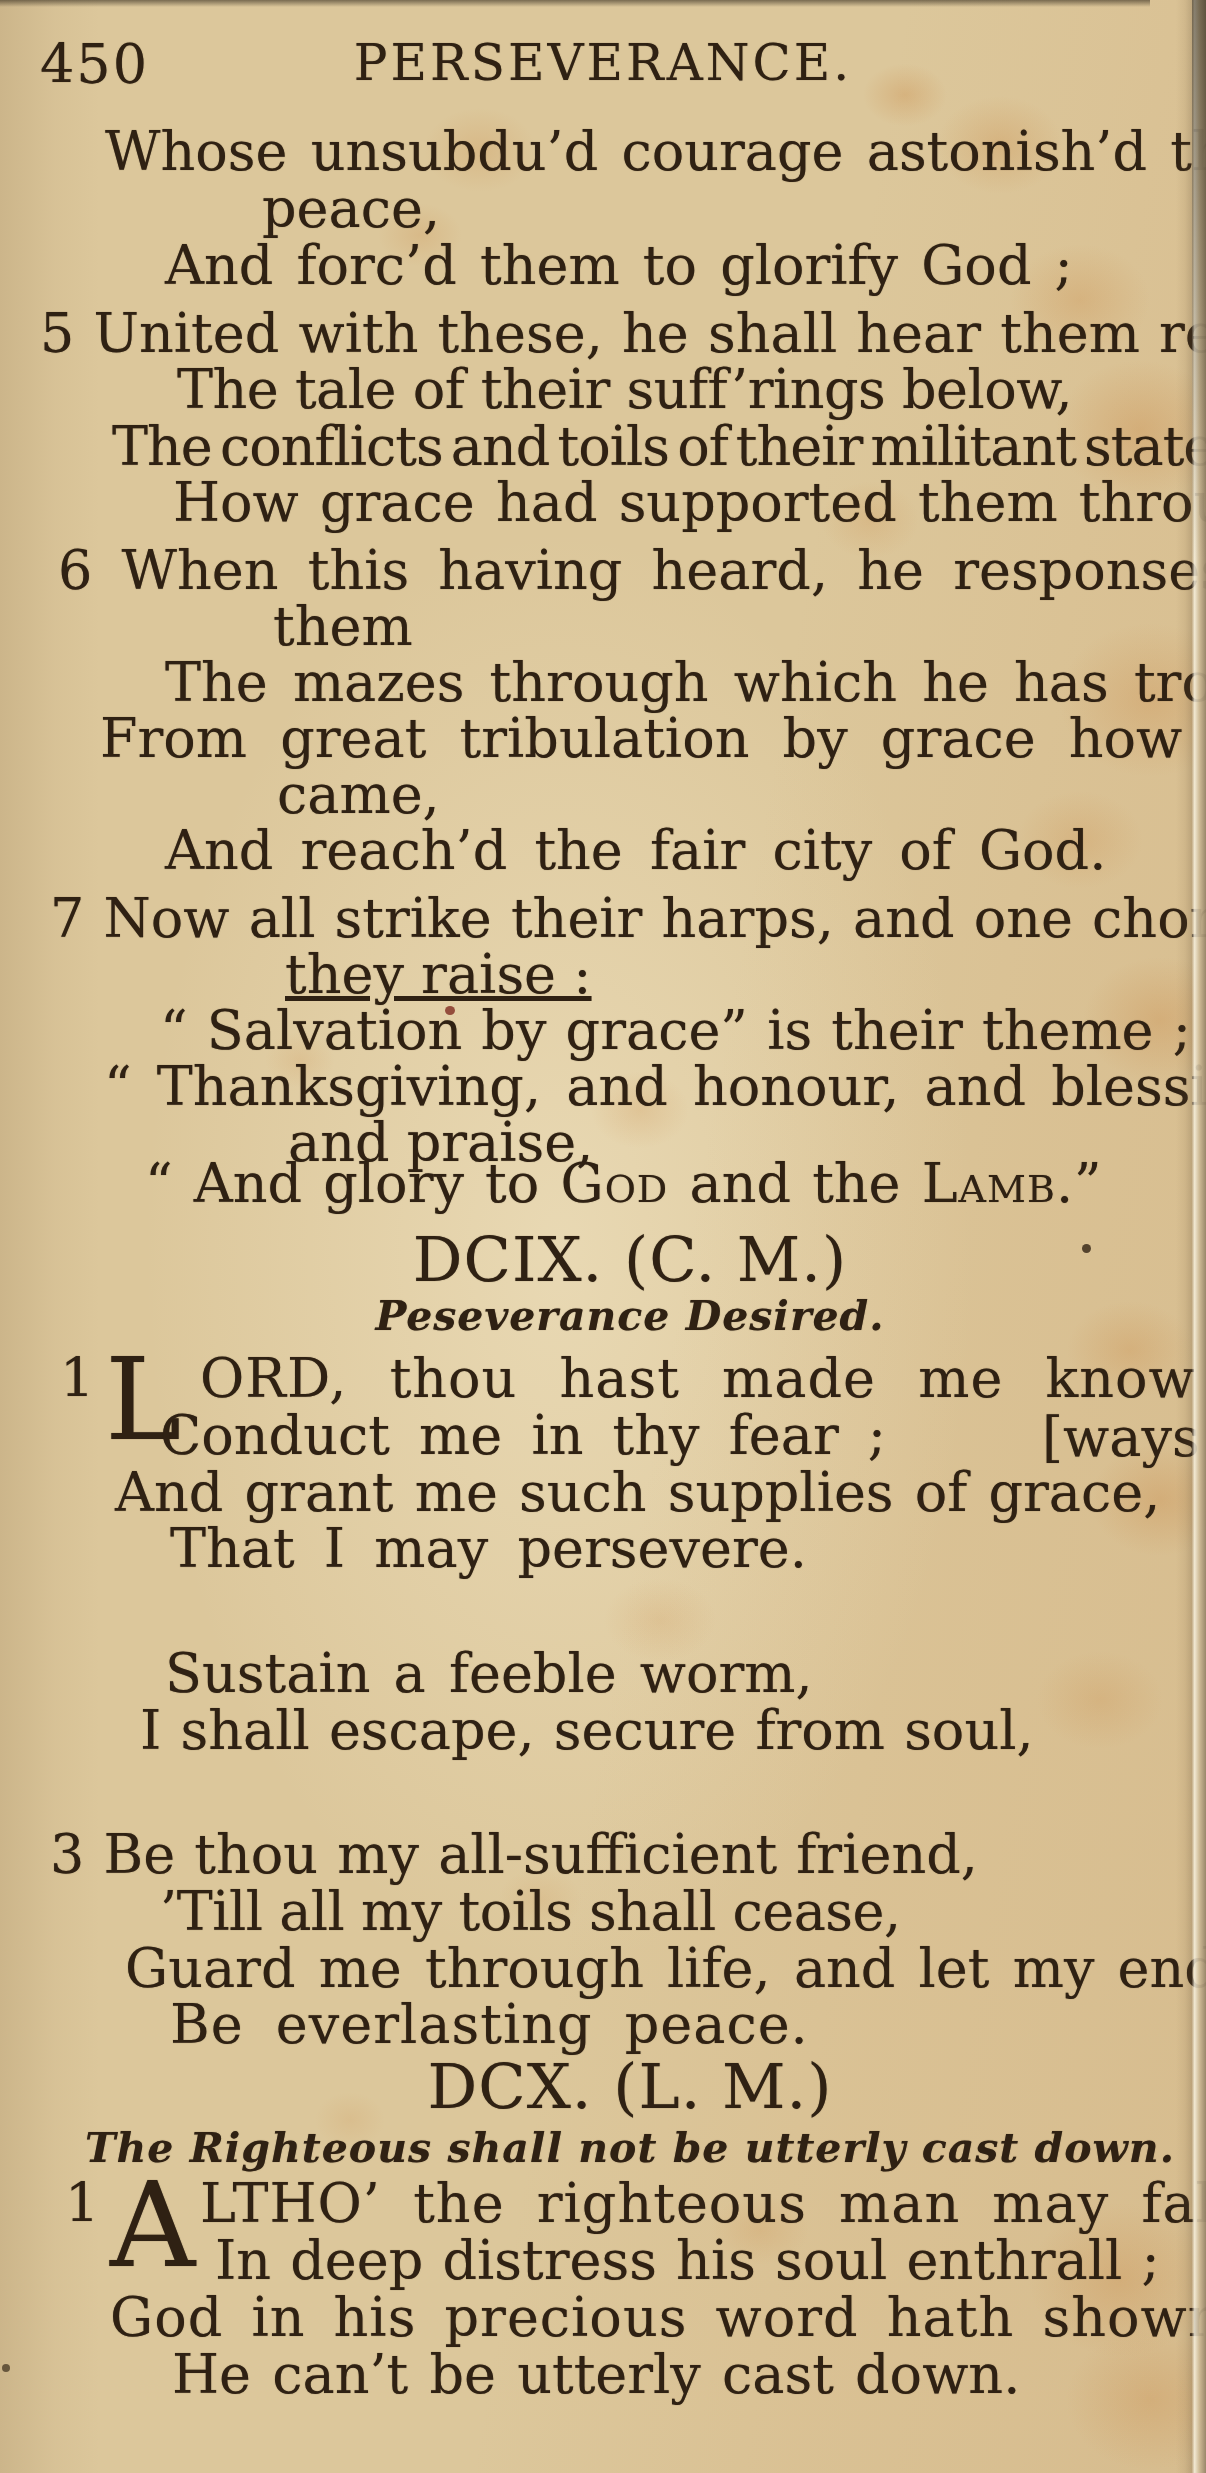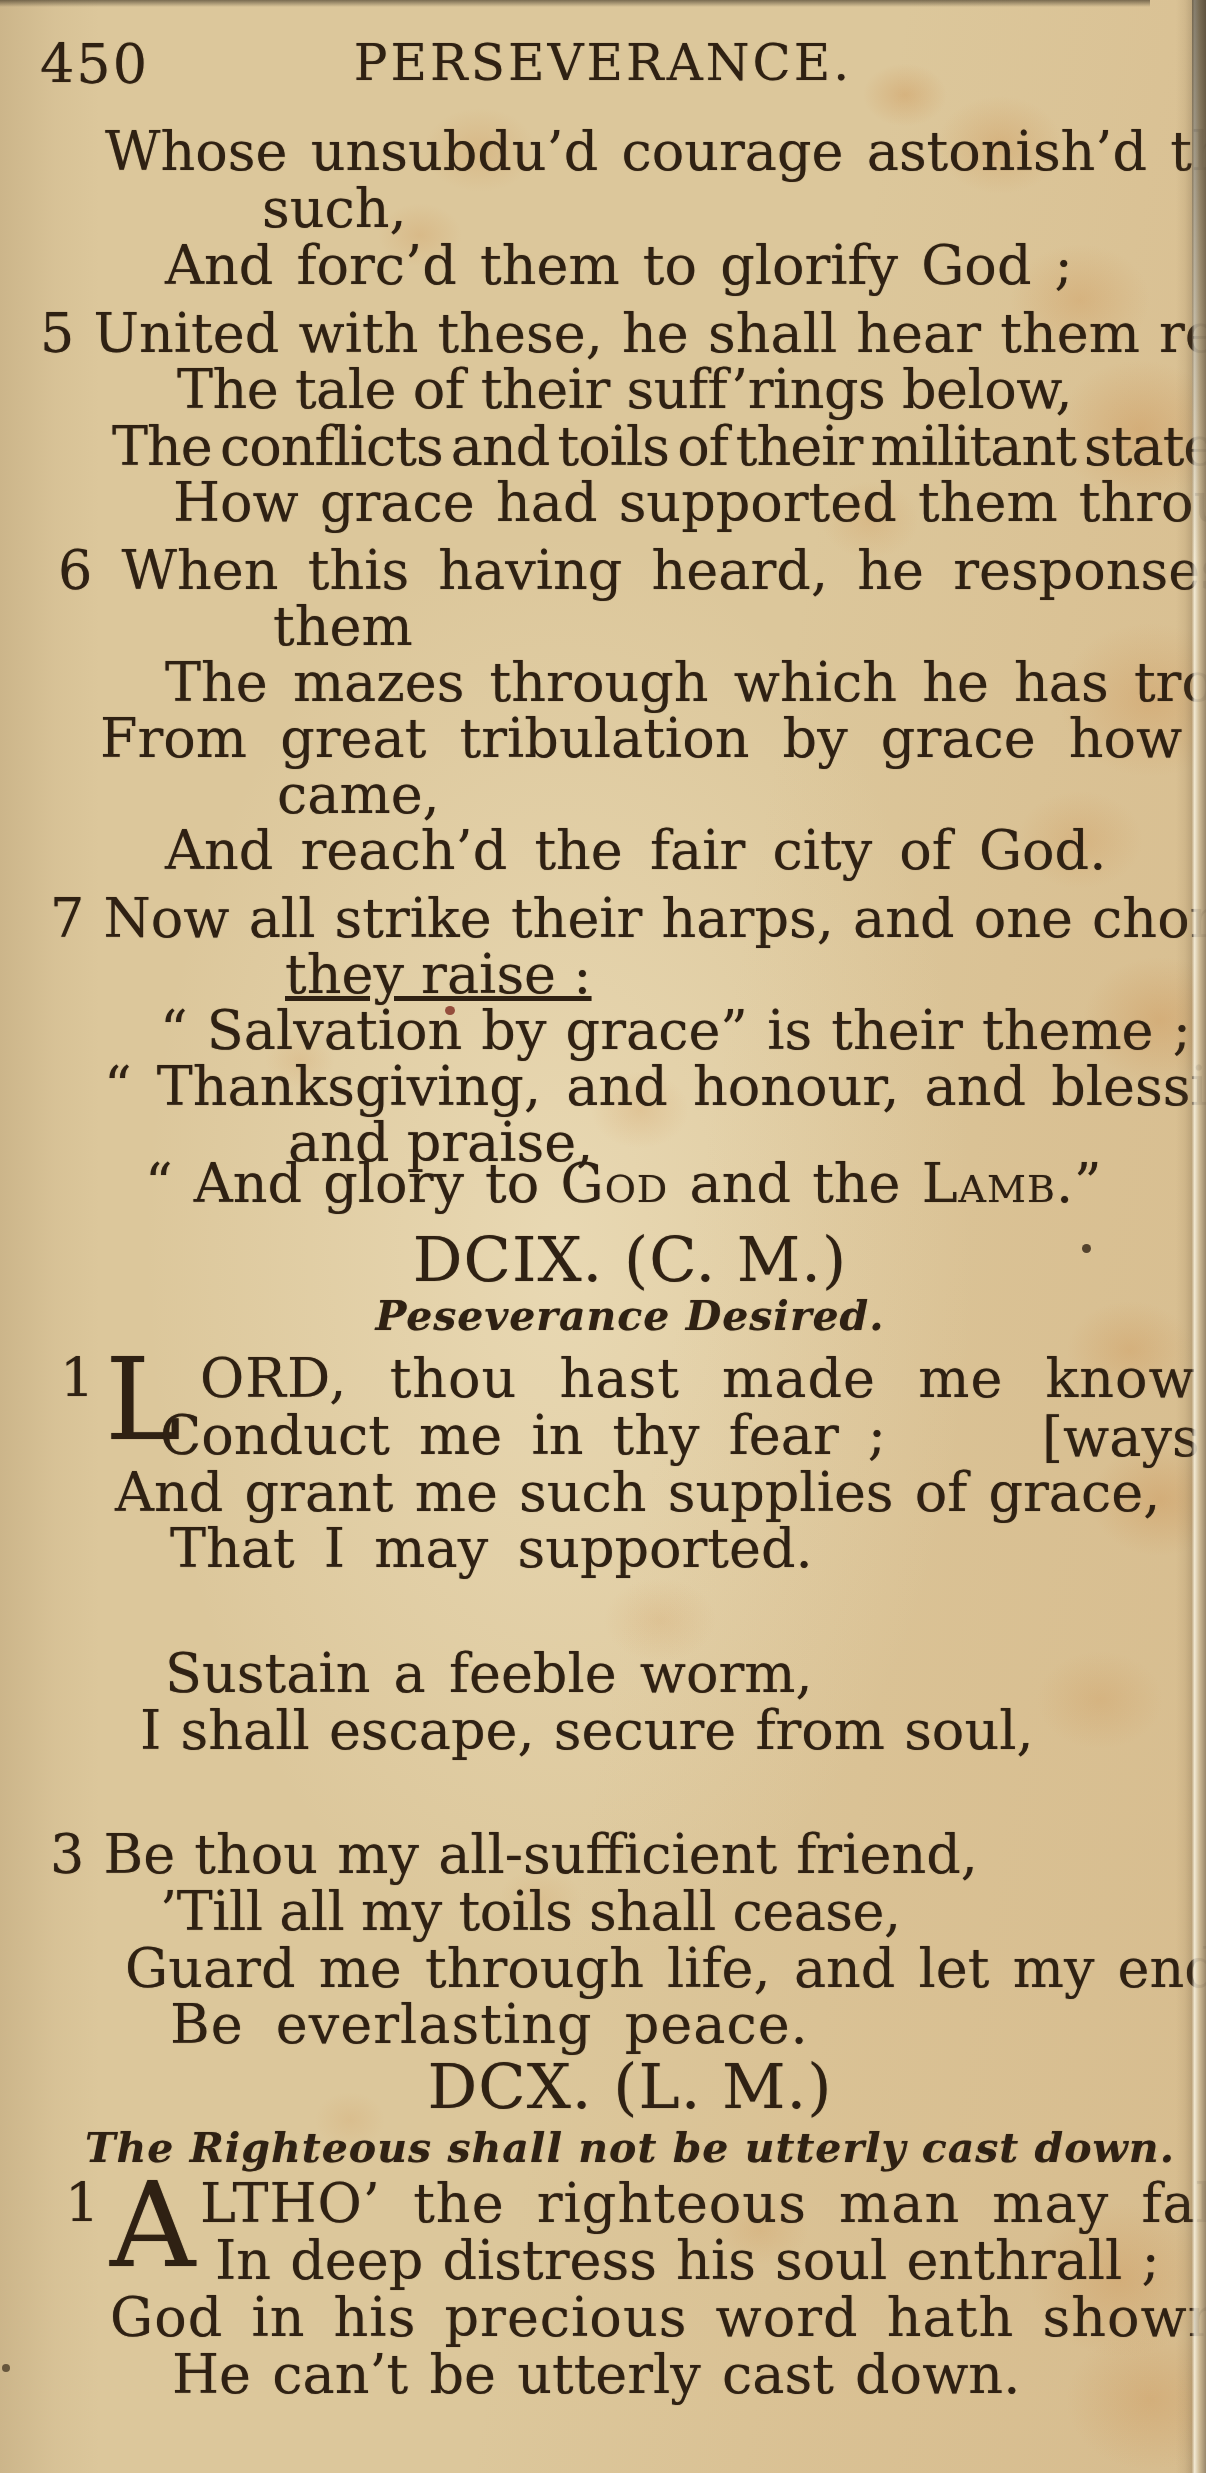--- a/index.html
+++ b/index.html
@@ -90,21 +90,21 @@
 </style>
 </head>
 <body>
 
 <div class="page">
 
   <div class="pagenum" style="left:40px;top:33px;">450</div>
   <div class="runtitle" style="top:34px;">PERSEVERANCE.</div>
 
   <div class="line" style="left:105px;top:122px;word-spacing:6px;">Whose unsubdu’d courage astonish’d their</div>
-  <div class="line" style="left:262px;top:179px;">such,</div>
+  <div class="line" style="left:262px;top:179px;">peace,</div>
   <div class="line" style="left:165px;top:236px;word-spacing:6px;">And forc’d them to glorify God ;</div>
   <div class="line" style="left:40px;top:304px;word-spacing:2px;">5 United with these, he shall hear them relate</div>
   <div class="line" style="left:177px;top:360px;letter-spacing:-0.5px;">The tale of their suff’rings below,</div>
   <div class="line" style="left:112px;top:417px;word-spacing:-8px;letter-spacing:-1px;">The conflicts and toils of their militant state,</div>
   <div class="line" style="left:173px;top:473px;word-spacing:4px;">How grace had supported them through.</div>
   <div class="line" style="left:58px;top:541px;word-spacing:12px;">6 When this having heard, he responses to</div>
   <div class="line" style="left:273px;top:597px;">them</div>
   <div class="line" style="left:165px;top:653px;word-spacing:8px;">The mazes through which he has trod,</div>
   <div class="line" style="left:100px;top:709px;word-spacing:16px;">From great tribulation by grace how he</div>
   <div class="line" style="left:277px;top:765px;">came,</div>
@@ -119,21 +119,21 @@
 
   <div class="hymnhead" style="top:1223px;">DCIX. (C. M.)</div>
   <div class="subtitle" style="top:1292px;">Peseverance Desired.</div>
 
   <div class="line" style="left:60px;top:1349px;">1</div>
   <div class="dropcap" style="left:105px;top:1342px;font-size:115px;">L</div>
   <div class="line" style="left:200px;top:1349px;word-spacing:24px;letter-spacing:1px;">ORD, thou hast made me know thy</div>
   <div class="line" style="left:160px;top:1406px;word-spacing:12px;">Conduct me in thy fear ;</div>
   <div class="catchword" style="left:1042px;top:1406px;">[ways !</div>
   <div class="line" style="left:115px;top:1463px;word-spacing:4px;">And grant me such supplies of grace,</div>
-  <div class="line" style="left:170px;top:1519px;word-spacing:12px;">That I may supported.</div>
+  <div class="line" style="left:170px;top:1519px;word-spacing:12px;">That I may persevere.</div>
 
   <div class="line" style="left:165px;top:1644px;word-spacing:6px;">Sustain a feeble worm,</div>
   <div class="line" style="left:140px;top:1701px;word-spacing:2px;">I shall escape, secure from soul,</div>
 
   <div class="line" style="left:50px;top:1825px;word-spacing:2px;">3 Be thou my all-sufficient friend,</div>
   <div class="line" style="left:160px;top:1882px;letter-spacing:-0.5px;">’Till all my toils shall cease,</div>
   <div class="line" style="left:125px;top:1939px;word-spacing:6px;">Guard me through life, and let my end</div>
   <div class="line" style="left:170px;top:1963px;word-spacing:14px;letter-spacing:1px;margin-top:32px;">Be everlasting peace.</div>
 
   <div class="hymnhead" style="top:2050px;">DCX. (L. M.)</div>

